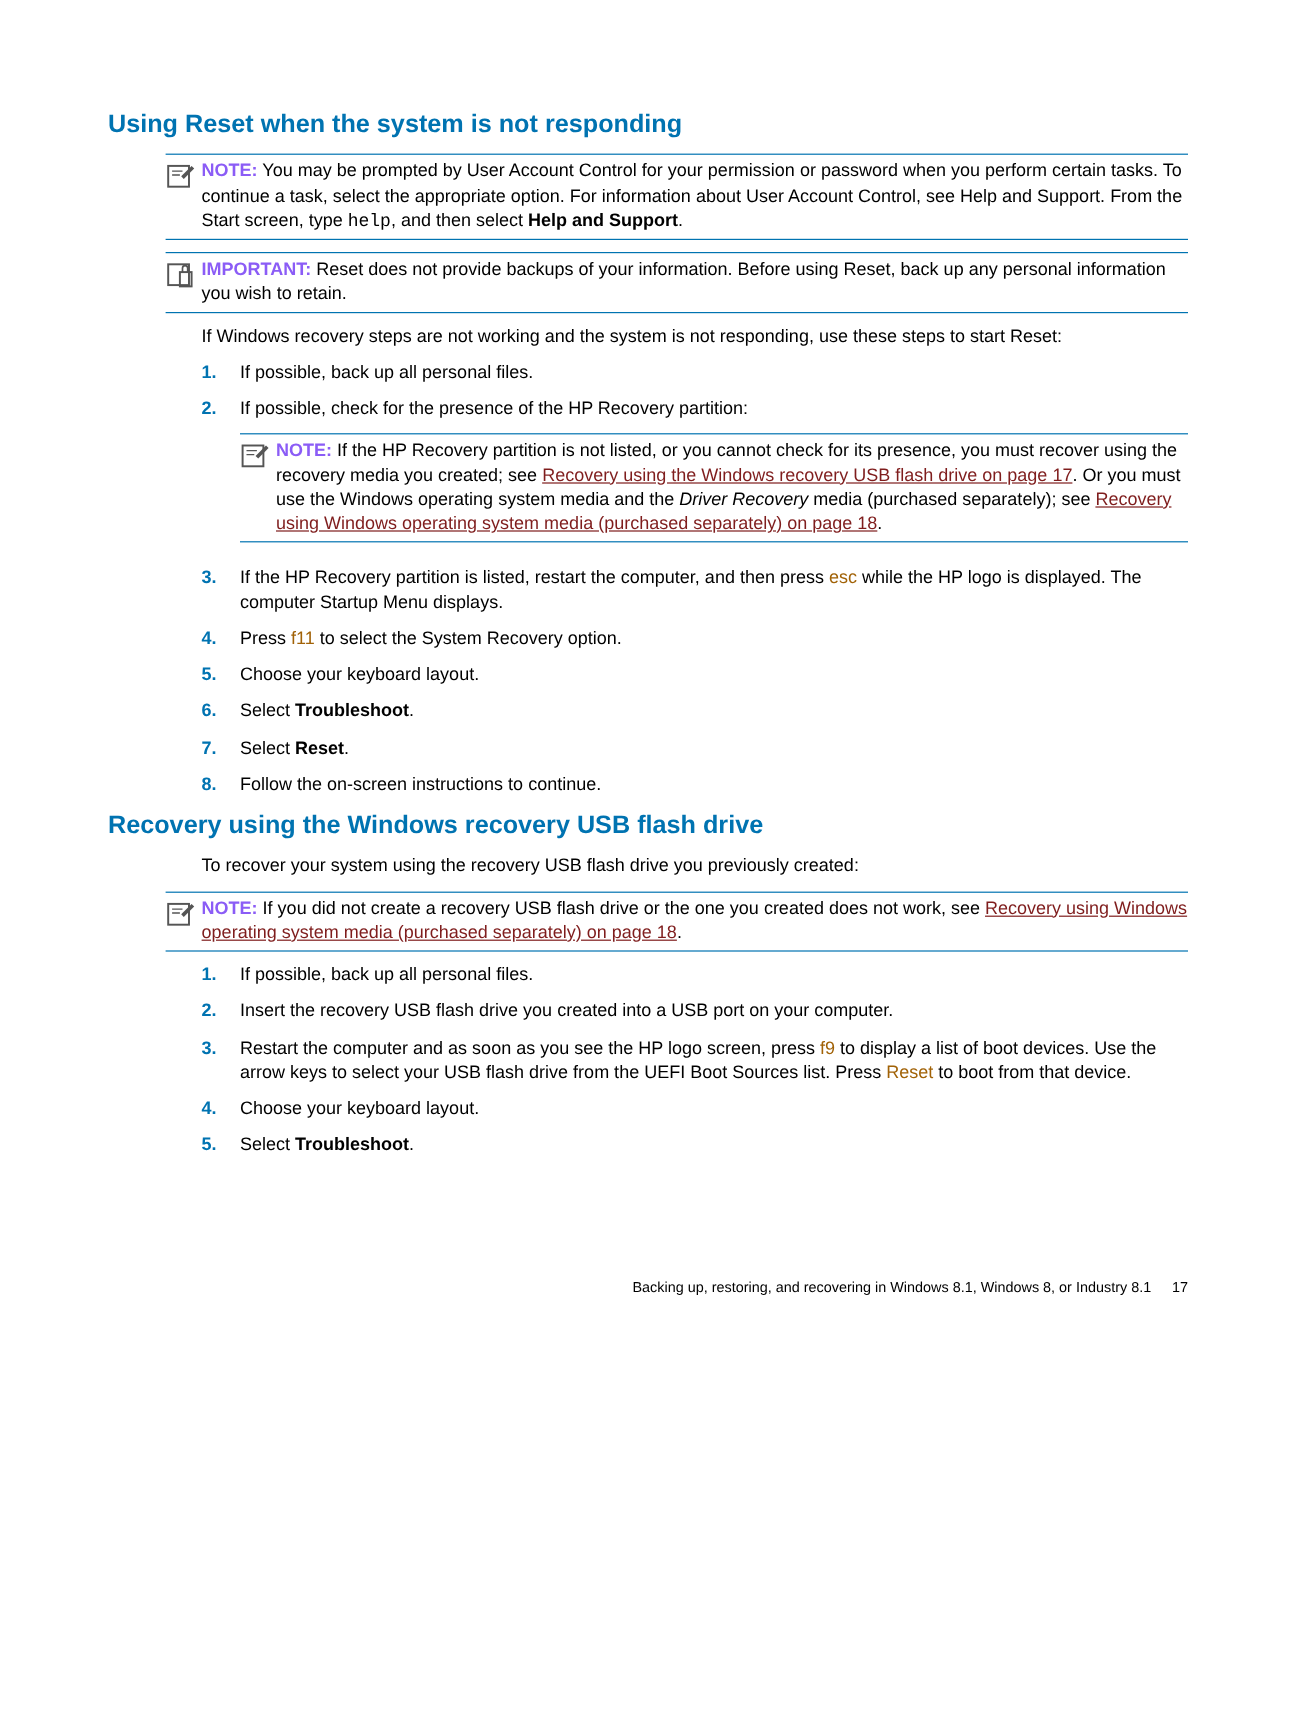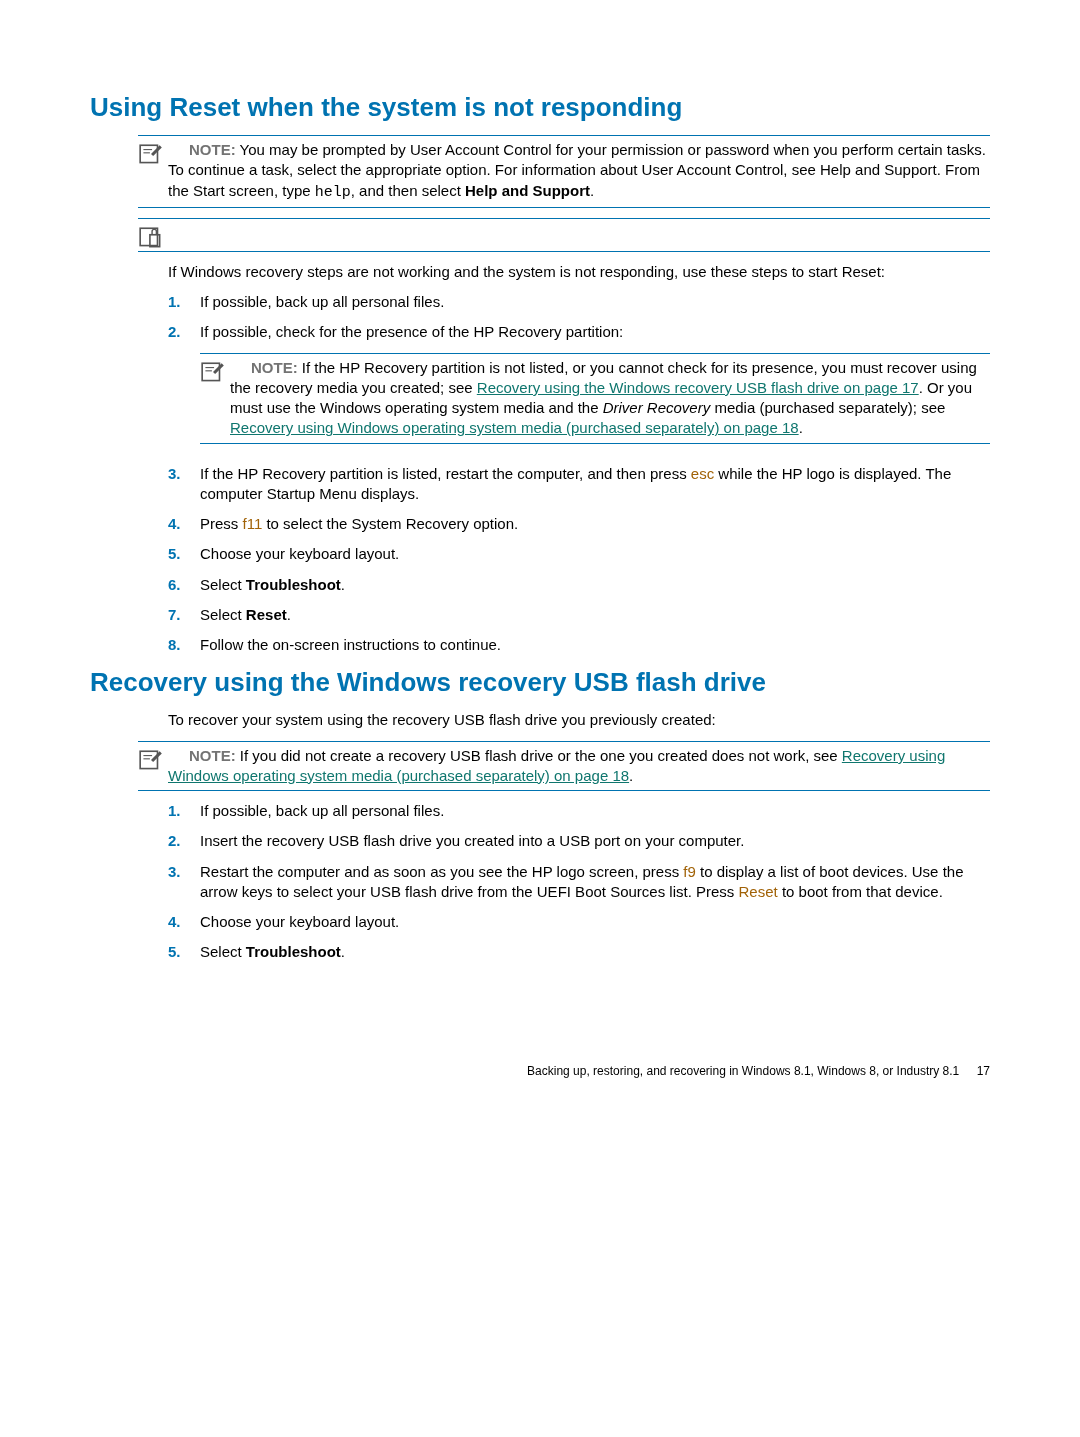--- a/index.html
+++ b/index.html
@@ -8,21 +8,21 @@
     line-height: 1.35;
     margin: 0;
     padding: 90px 90px 50px 90px;
     color: #000;
     background: #fff;
     width: 1080px;
     box-sizing: border-box;
   }
   h2 {
     color: #0073b1;
-    font-size: 26px;
+    font-size: 21px;
     font-weight: bold;
     margin: 0 0 10px 0;
   }
   .callout {
     border-top: 1px solid #0073b1;
     border-bottom: 1px solid #0073b1;
     padding: 4px 0;
     margin: 6px 0 10px 48px;
     display: flex;
     align-items: flex-start;
@@ -72,21 +72,21 @@
   ul.bullets > li::before {
     content: "●";
     flex: 0 0 28px;
     font-size: 9px;
     line-height: 20px;
   }
   .mono {
     font-family: "Courier New", monospace;
   }
   .link {
-    color: #0f766e;
+    color: #7f1d1d;
     text-decoration: underline;
     cursor: pointer;
   }
   .key {
     color: #a16207;
   }
   .bold {
     font-weight: bold;
   }
   .italic {
@@ -97,23 +97,22 @@
     border-bottom: 1px solid #0073b1;
     padding: 4px 0;
     margin: 10px 0 10px 0;
     display: flex;
     align-items: flex-start;
   }
   .nested-callout .callout-icon {
     margin-left: 0;
   }
   .label {
-    color: #737373;
-    font-weight: bold;
-    margin-left: 21px;
+    color: #8b5cf6;
+    font-weight: bold;
   }
   .footer {
     position: relative;
     margin-top: 100px;
     text-align: right;
     font-size: 12px;
   }
   .page-num {
     display: inline-block;
     margin-left: 14px;
@@ -140,20 +139,24 @@
 </div>
 
 <div class="callout">
   <span class="callout-icon">
     <svg viewBox="0 0 24 22">
         <rect x="2" y="3" width="16" height="16" fill="none" stroke="#555" stroke-width="1.5"></rect>
         <rect x="11" y="9" width="9" height="11" fill="none" stroke="#555" stroke-width="1.5"></rect>
         <path d="M13 9 V6 a2 2 0 0 1 4 0 V9" fill="none" stroke="#555" stroke-width="1.3"></path>
       </svg>
   </span>
+  <div class="callout-body">
+    <span class="label">IMPORTANT:</span>
+    <span>Reset does not provide backups of your information. Before using Reset, back up any personal information you wish to retain.</span>
+  </div>
 </div>
 
 <div class="content-indent">
   <p class="para">If Windows recovery steps are not working and the system is not responding, use these steps to start Reset:</p>
 
   <ol class="numlist">
     <li>
       <span class="num">1.</span>
       <div class="item-body">If possible, back up all personal files.</div>
     </li>

